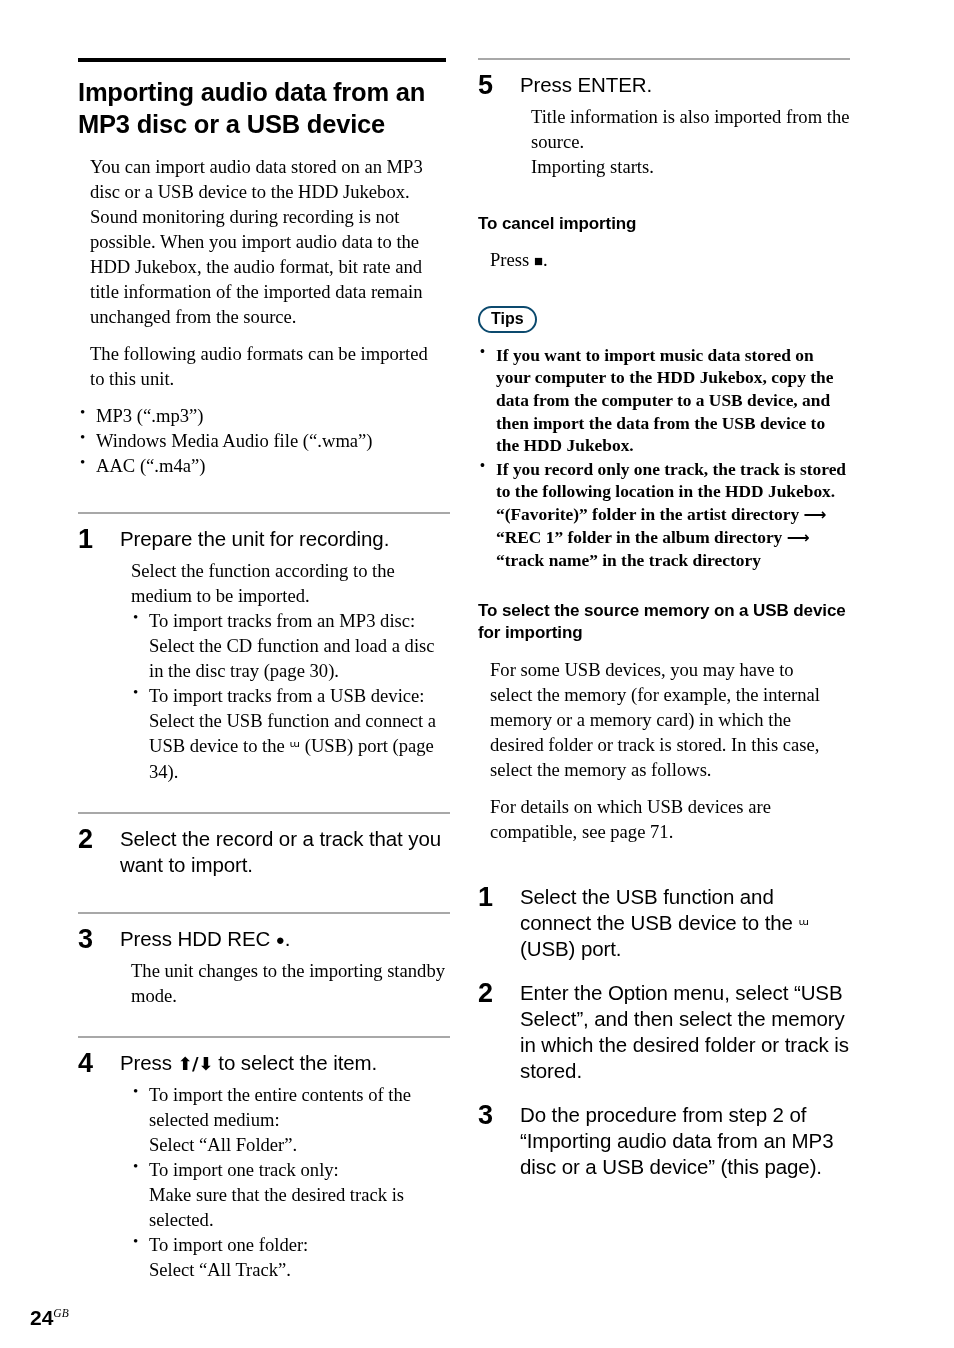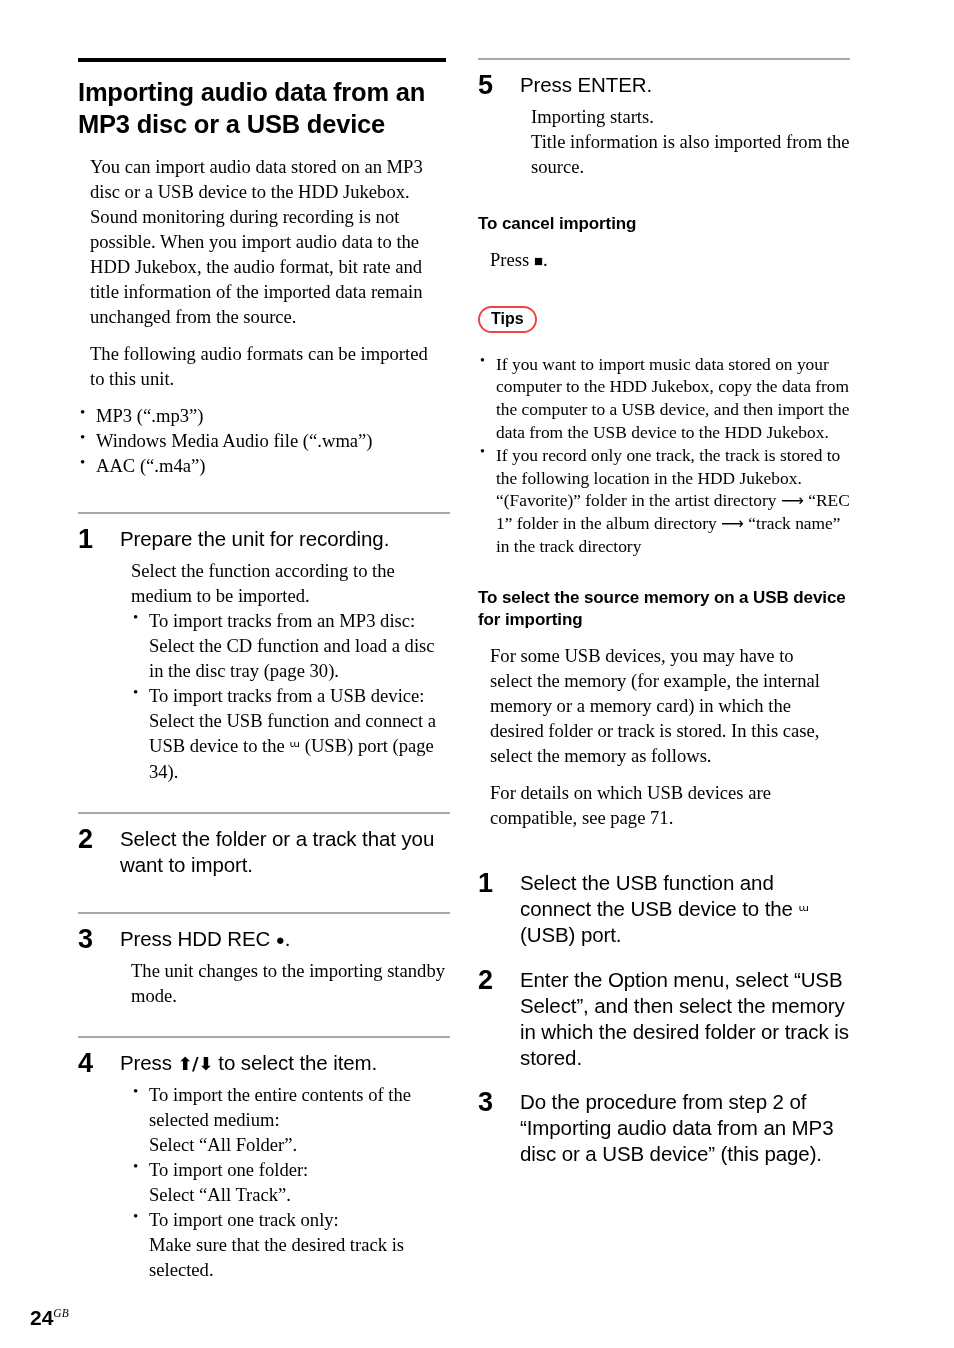--- a/index.html
+++ b/index.html
@@ -127,32 +127,33 @@
   .gap-12 { height: 12px; }
   .gap-6  { height: 6px; }
   .gap-18 { height: 18px; }
   .gap-22 { height: 22px; }
   .gap-28 { height: 28px; }
   .gap-34 { height: 34px; }
 
   
   .tips-badge {
     display: inline-block;
-    border: 2px solid #ef4444;
+    border: 2px solid #0c4a6e;
     border-radius: 14px;
     padding: 0px 11px 1px 11px;
     font-family: "Liberation Sans", sans-serif;
     font-weight: bold;
     font-size: 16px;
     line-height: 1.35;
   }
   ul.tips-list {
     list-style: none;
-    margin: 20px 0 0 0;
+    margin: 11px 0 0 0;
     padding: 0;
+    font-weight: bold;
   }
   ul.tips-list > li {
     font-size: 17.4px;
     line-height: 1.30;
     position: relative;
     padding-left: 18px;
     margin-bottom: 1px;
   }
   ul.tips-list > li::before {
     content: "\2022";
@@ -250,21 +251,21 @@
         </ul>
       </div>
     </div>
 
     <div class="gap-28"></div>
 
     <div class="step-rule"></div>
     <div class="gap-12"></div>
     <div class="step">
       <div class="step-num">2</div>
-      <div class="step-title">Select the folder or a track that you want to import.</div>
+      <div class="step-title">Select the record or a track that you want to import.</div>
       <div class="gap-6"></div>
     </div>
 
     <div class="gap-28"></div>
 
     <div class="step-rule"></div>
     <div class="gap-12"></div>
     <div class="step">
       <div class="step-num">3</div>
       <div class="step-title"><span>Press HDD REC </span><span class="glyph-rec">●</span><span>.</span></div>
@@ -280,44 +281,44 @@
       <div class="step-num">4</div>
       <div class="step-title"><span>Press </span><span class="glyph-arrows">⬆/⬇</span><span> to select the item.</span></div>
       <div class="gap-6"></div>
       <div class="step-body">
         <ul class="bullets">
           <li>
             <span>To import the entire contents of the selected medium:</span><br>
             <span>Select “All Folder”.</span>
           </li>
           <li>
+            <span>To import one track only:</span><br>
+            <span>Make sure that the desired track is selected.</span>
+          </li>
+          <li>
             <span>To import one folder:</span><br>
             <span>Select “All Track”.</span>
           </li>
-          <li>
-            <span>To import one track only:</span><br>
-            <span>Make sure that the desired track is selected.</span>
-          </li>
         </ul>
       </div>
     </div>
 
   </div>
 
   <div class="col col-right">
 
     <div class="step-rule top-right"></div>
     <div class="gap-12"></div>
     <div class="step">
       <div class="step-num">5</div>
       <div class="step-title">Press ENTER.</div>
       <div class="gap-6"></div>
       <div class="step-body">
+        <div>Title information is also imported from the source.</div>
         <div>Importing starts.</div>
-        <div>Title information is also imported from the source.</div>
       </div>
     </div>
 
     <div class="gap-34"></div>
 
     <h2 class="h2">To cancel importing</h2>
     <p class="body"><span>Press </span><span class="glyph-stop">■</span><span>.</span></p>
 
     <div class="gap-22"></div>
 

